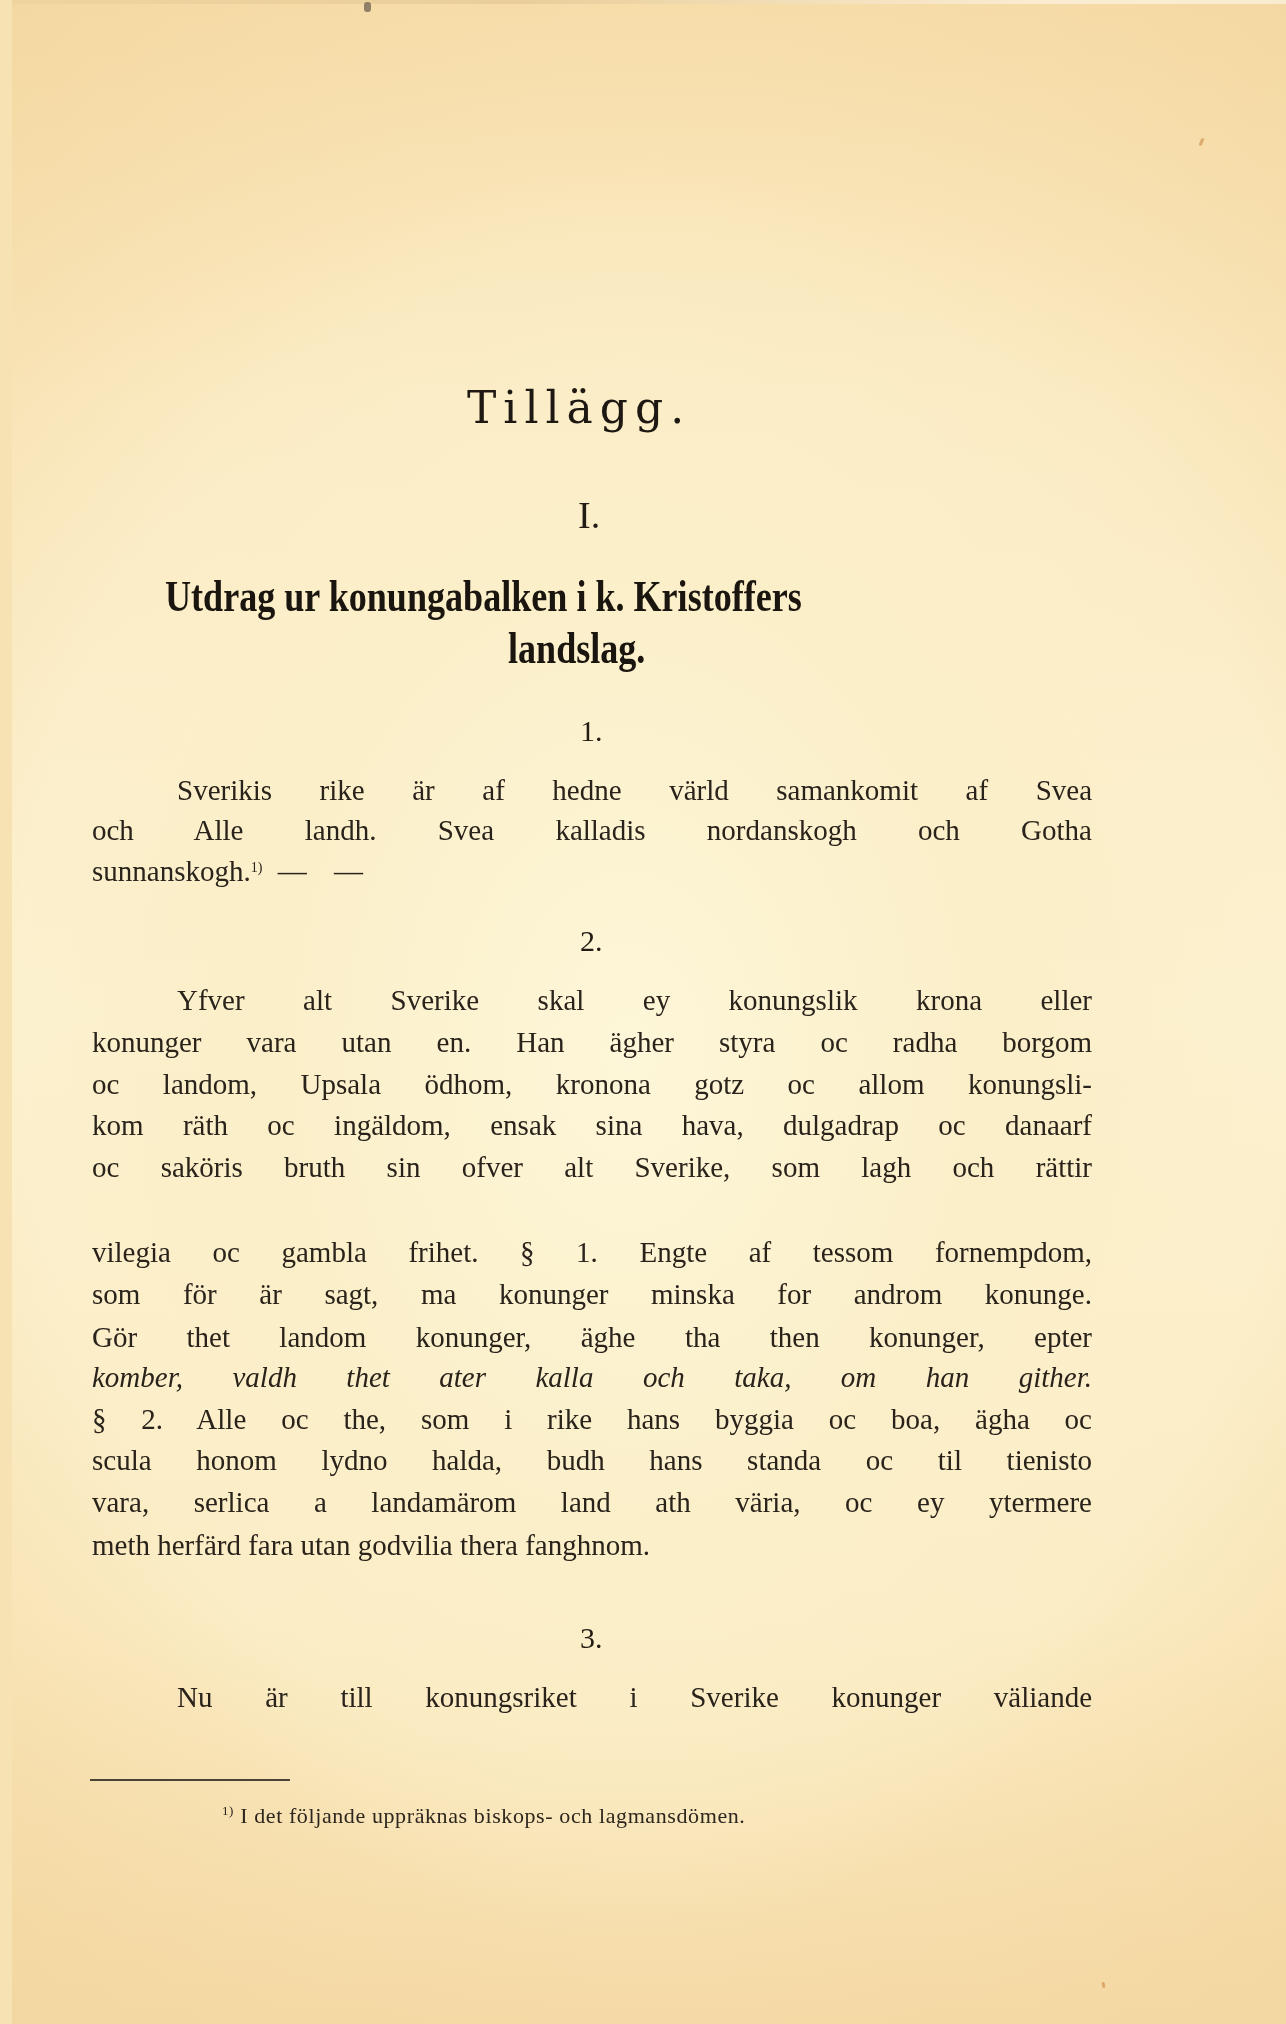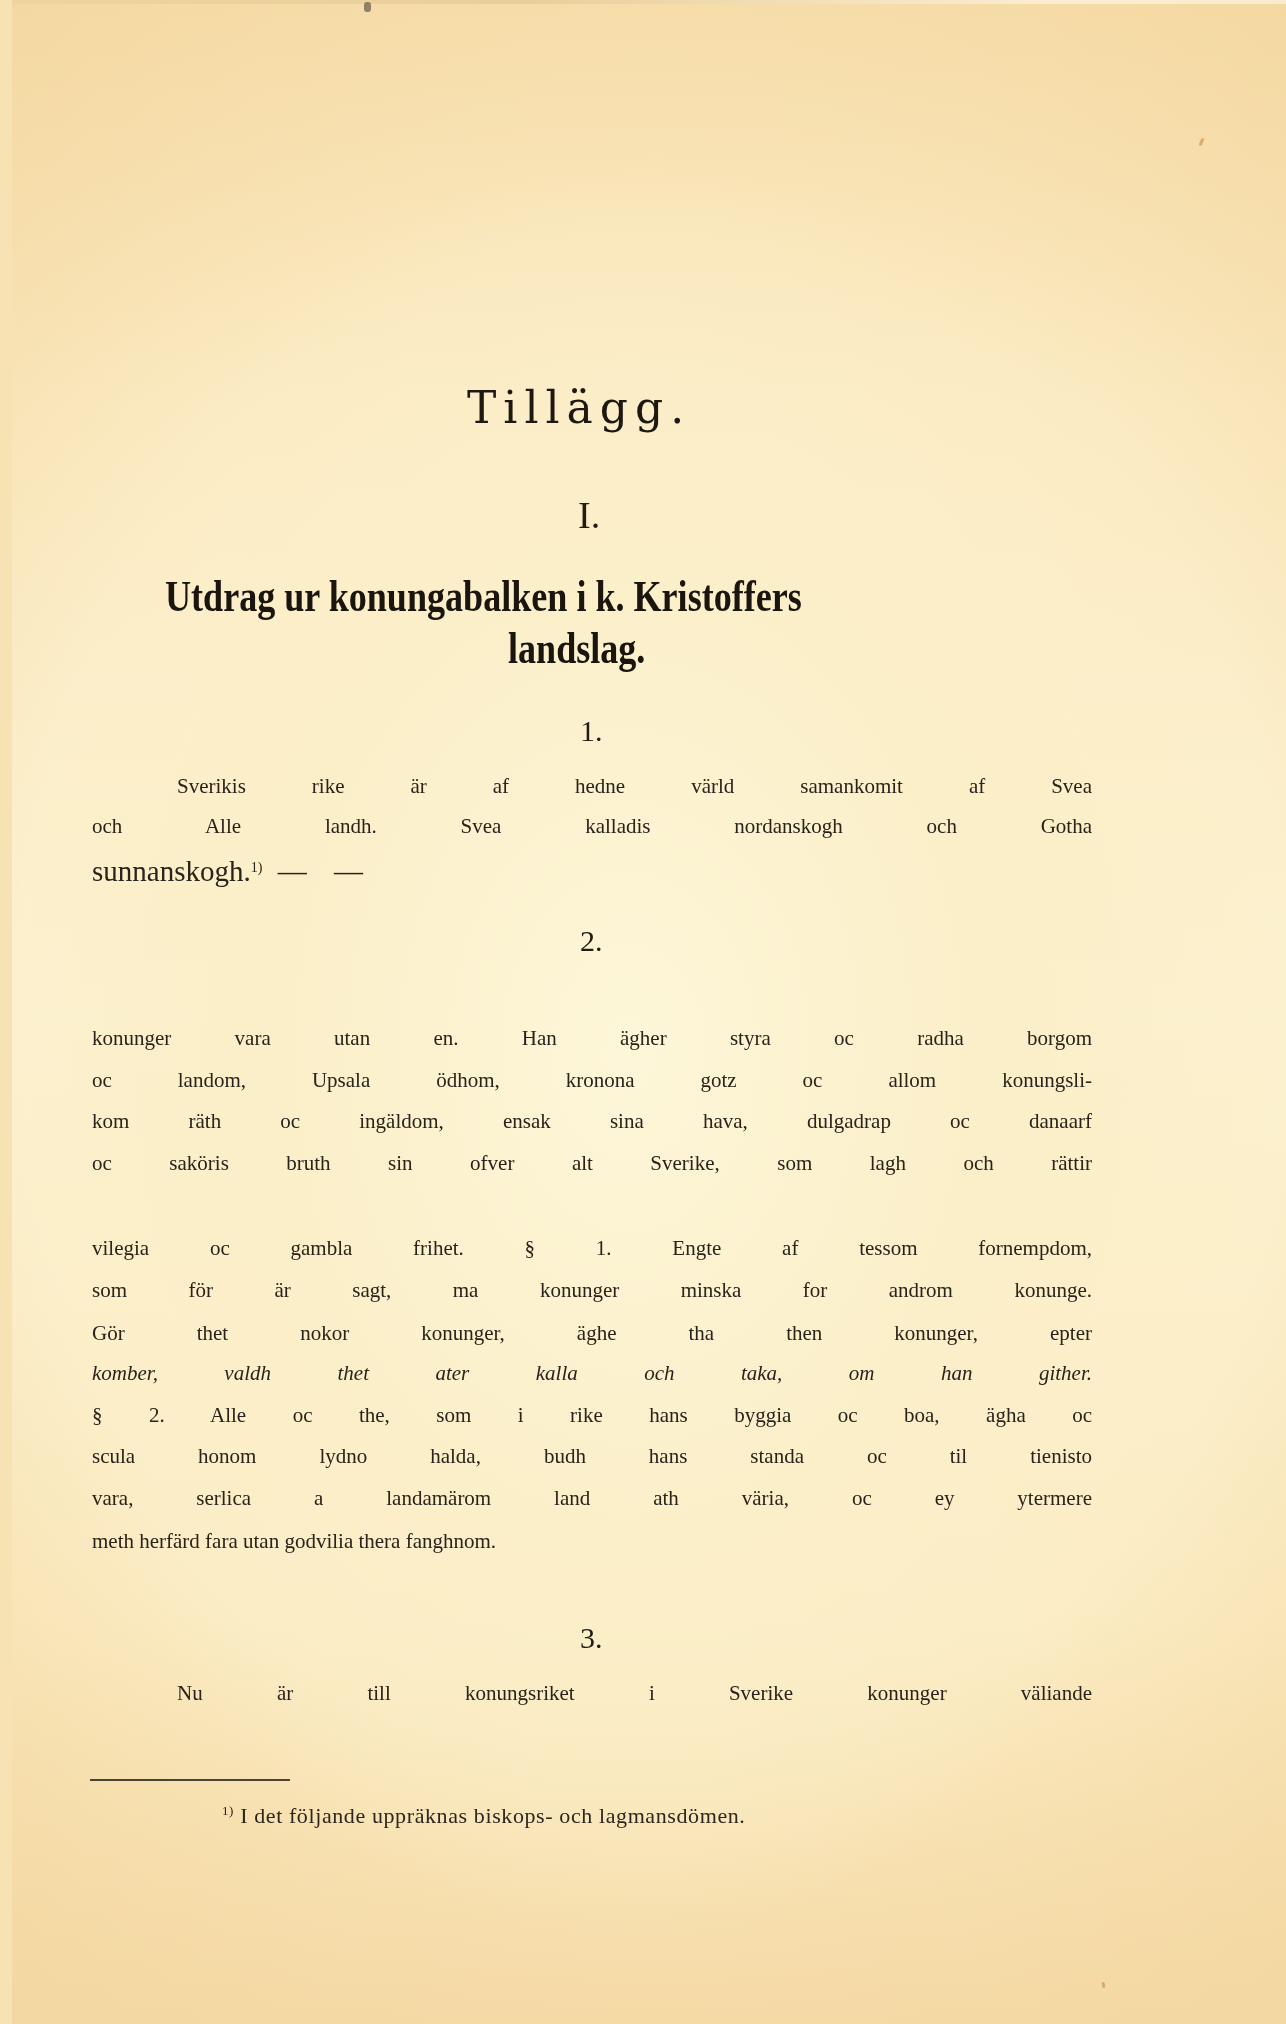--- a/index.html
+++ b/index.html
@@ -41,21 +41,21 @@
   }
   .heading {
     font-family: "Liberation Serif", serif; font-weight: bold;
     font-size: 44px; color: #1b150f;
     transform-origin: left top;
   }
   .h1 { left: 153px; top: 575px; transform: scaleX(0.82); }
   .h2 { left: 496px; top: 627px; transform: scaleX(0.82); }
   .secnum { font-size: 30px; left: 568px; }
   .body-line {
-    font-size: 21px; left: 80px; width: 1000px;
+    font-size: 29px; left: 80px; width: 1000px;
     text-align: justify; text-align-last: justify;
     color: #2a231b;
   }
   .body-line.indent { left: 165px; width: 915px; }
   .body-line.last { text-align-last: left; }
   .rule {
     position: absolute; left: 78px; top: 1779px; width: 200px; height: 2px;
     background: #4d4236;
   }
   .footnote {
@@ -82,27 +82,28 @@
 
   <div class="line secnum" style="top:716px;">1.</div>
   <div class="line body-line indent" style="top:776px;">Sverikis rike är af hedne värld samankomit af Svea</div>
   <div class="line body-line" style="top:816px;">och Alle landh. Svea kalladis nordanskogh och Gotha</div>
   <div class="line" style="top:857px; left:80px; font-size:29px; color:#2a231b;">
     <span>sunnanskogh.</span><span class="sup">1)</span>
     <span style="letter-spacing:10px; margin-left:8px;">— —</span>
   </div>
 
   <div class="line secnum" style="top:926px;">2.</div>
+  <div class="line body-line indent" style="top:986px;">Yfver alt Sverike skal ey konungslik krona eller</div>
   <div class="line body-line" style="top:1028px;">konunger vara utan en. Han ägher styra oc radha borgom</div>
   <div class="line body-line" style="top:1070px;">oc landom, Upsala ödhom, kronona gotz oc allom konungsli-</div>
   <div class="line body-line" style="top:1111px;">kom räth oc ingäldom, ensak sina hava, dulgadrap oc danaarf</div>
   <div class="line body-line" style="top:1153px;">oc saköris bruth sin ofver alt Sverike, som lagh och rättir</div>
   <div class="line body-line" style="top:1238px;">vilegia oc gambla frihet. § 1. Engte af tessom fornempdom,</div>
   <div class="line body-line" style="top:1280px;">som för är sagt, ma konunger minska for androm konunge.</div>
-  <div class="line body-line" style="top:1323px;">Gör thet nokor konunger, äghe tha then konunger, epter</div>
+  <div class="line body-line" style="top:1323px;">Gör thet landom konunger, äghe tha then konunger, epter</div>
   <div class="line body-line" style="top:1363px;font-style:italic;">komber, valdh thet ater kalla och taka, om han gither.</div>
   <div class="line body-line" style="top:1405px;">§ 2. Alle oc the, som i rike hans byggia oc boa, ägha oc</div>
   <div class="line body-line" style="top:1446px;">scula honom lydno halda, budh hans standa oc til tienisto</div>
   <div class="line body-line" style="top:1488px;">vara, serlica a landamärom land ath väria, oc ey ytermere</div>
   <div class="line body-line last" style="top:1531px; text-align:left; width:auto;">meth herfärd fara utan godvilia thera fanghnom.</div>
 
   <div class="line secnum" style="top:1623px;">3.</div>
   <div class="line body-line indent" style="top:1683px;">Nu är till konungsriket i Sverike konunger väliande</div>
 
   <div class="rule"></div>

